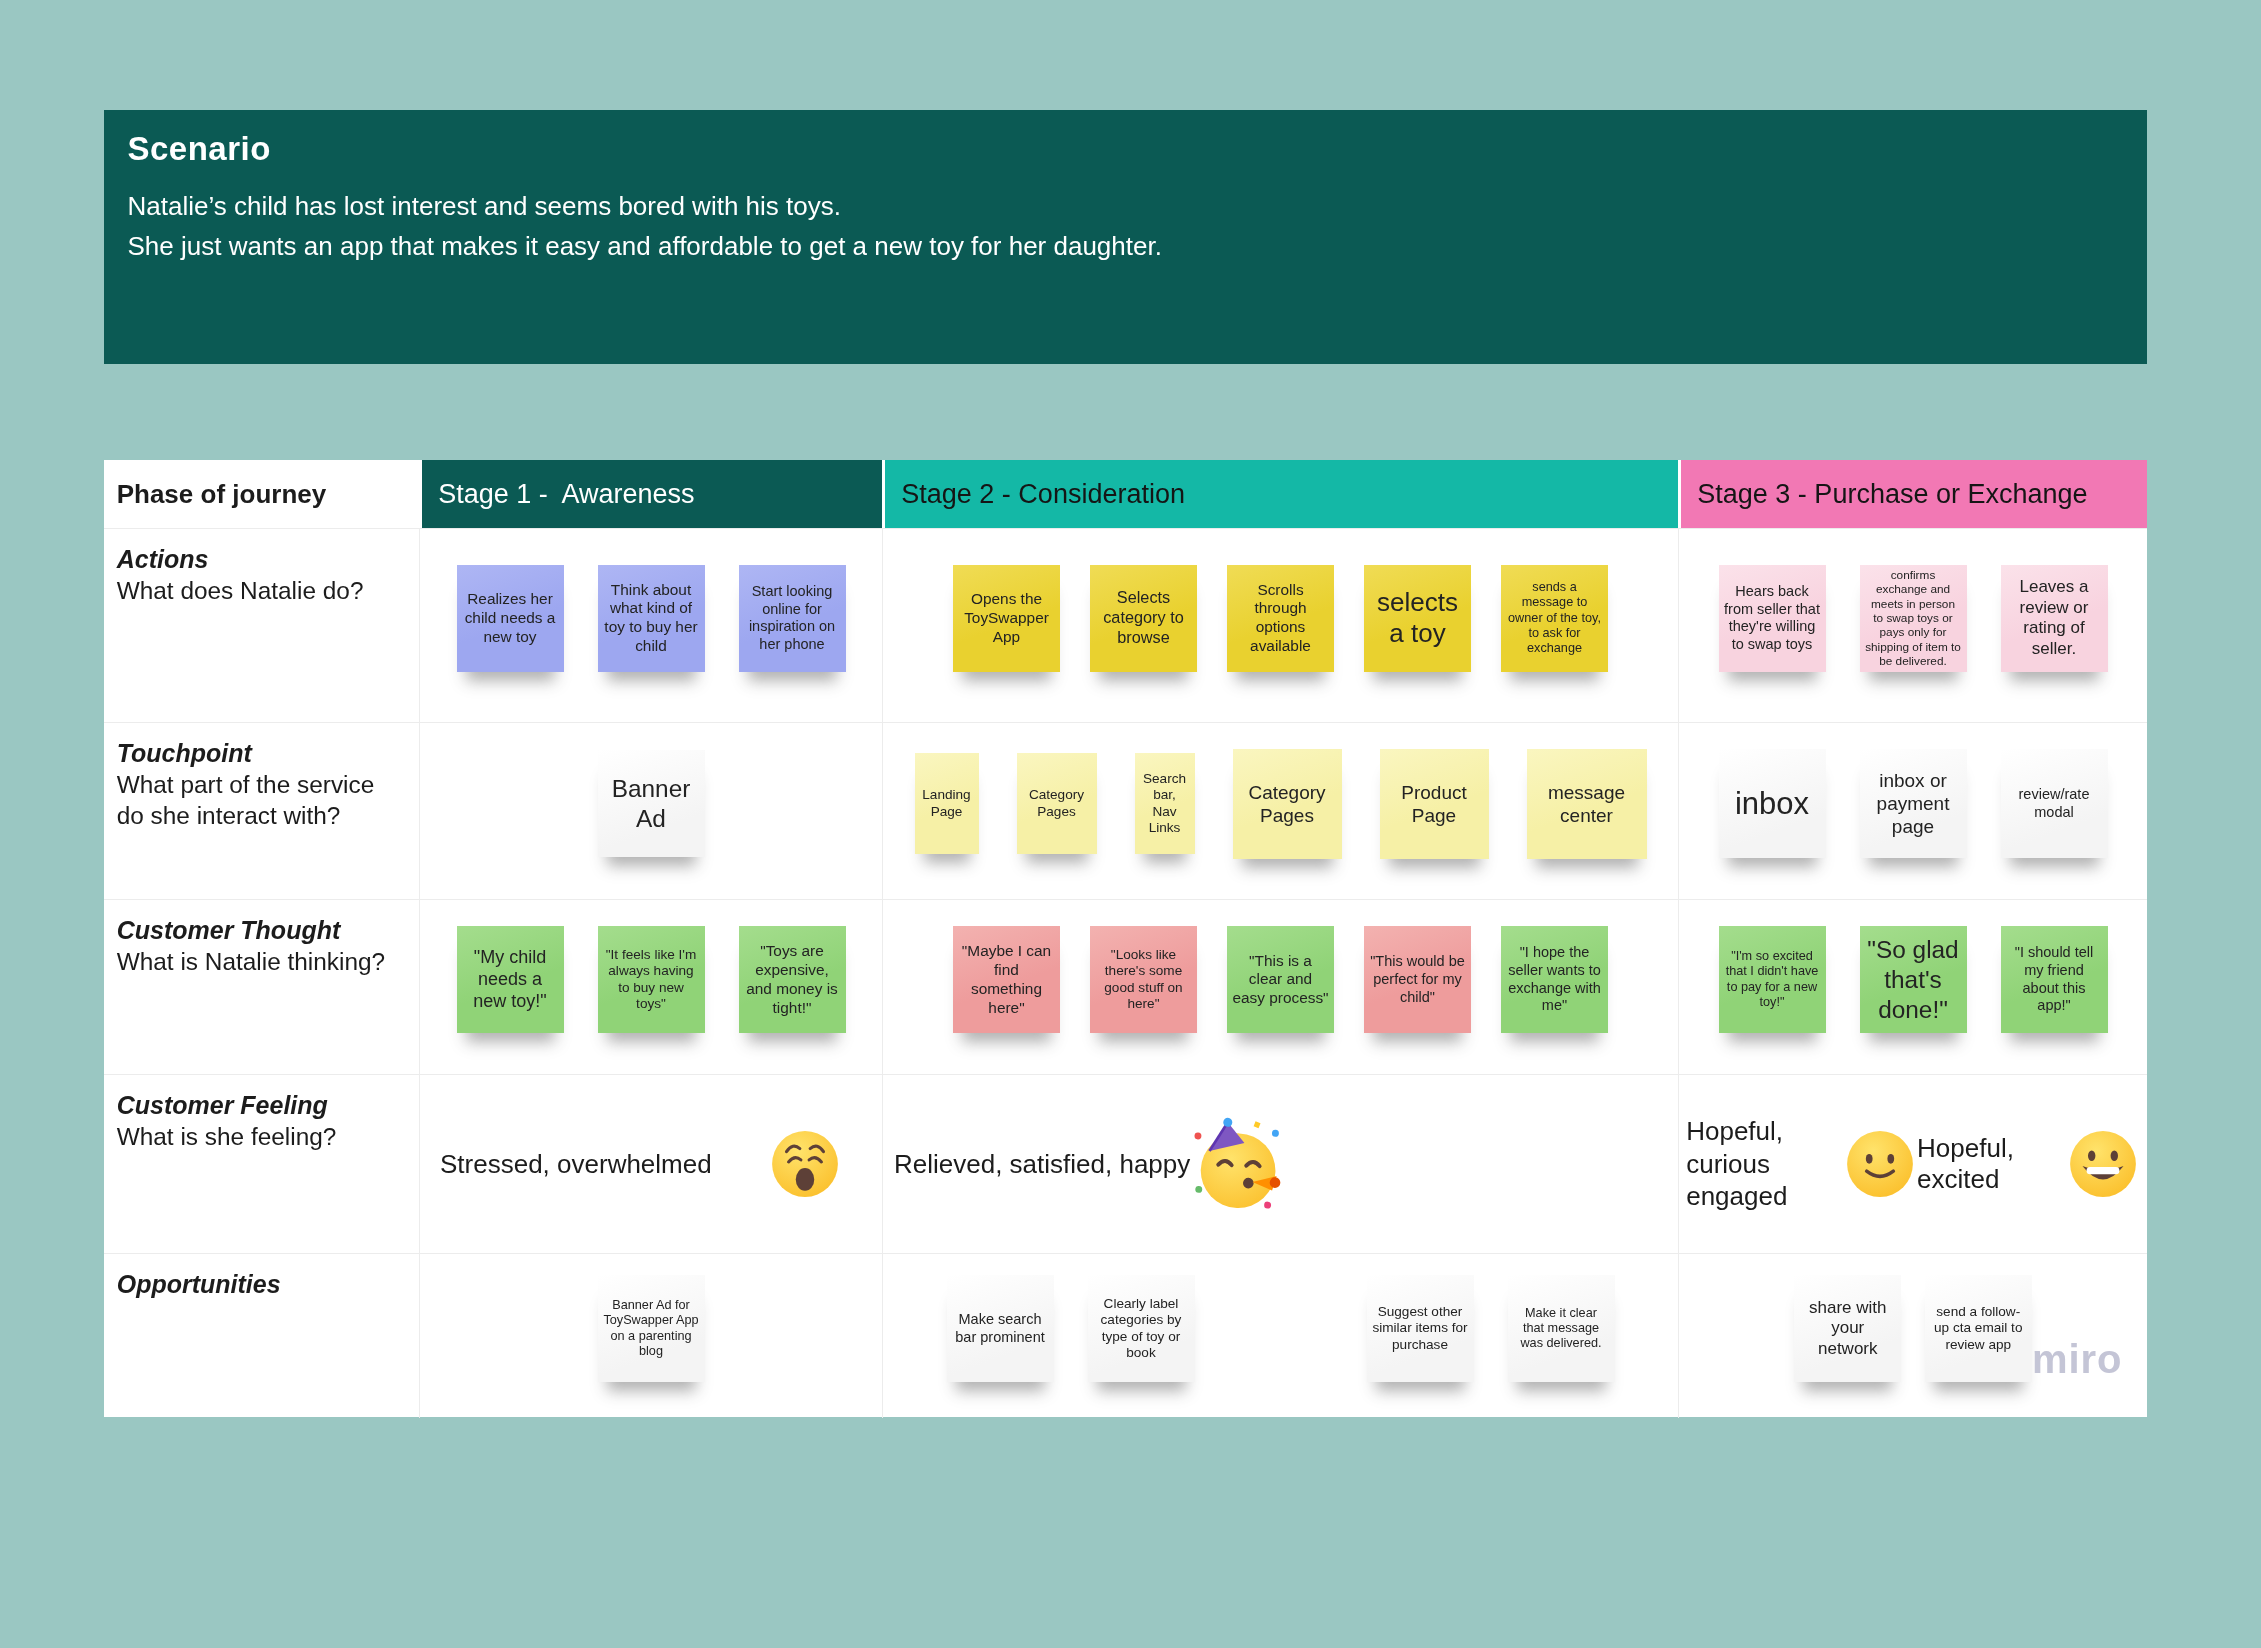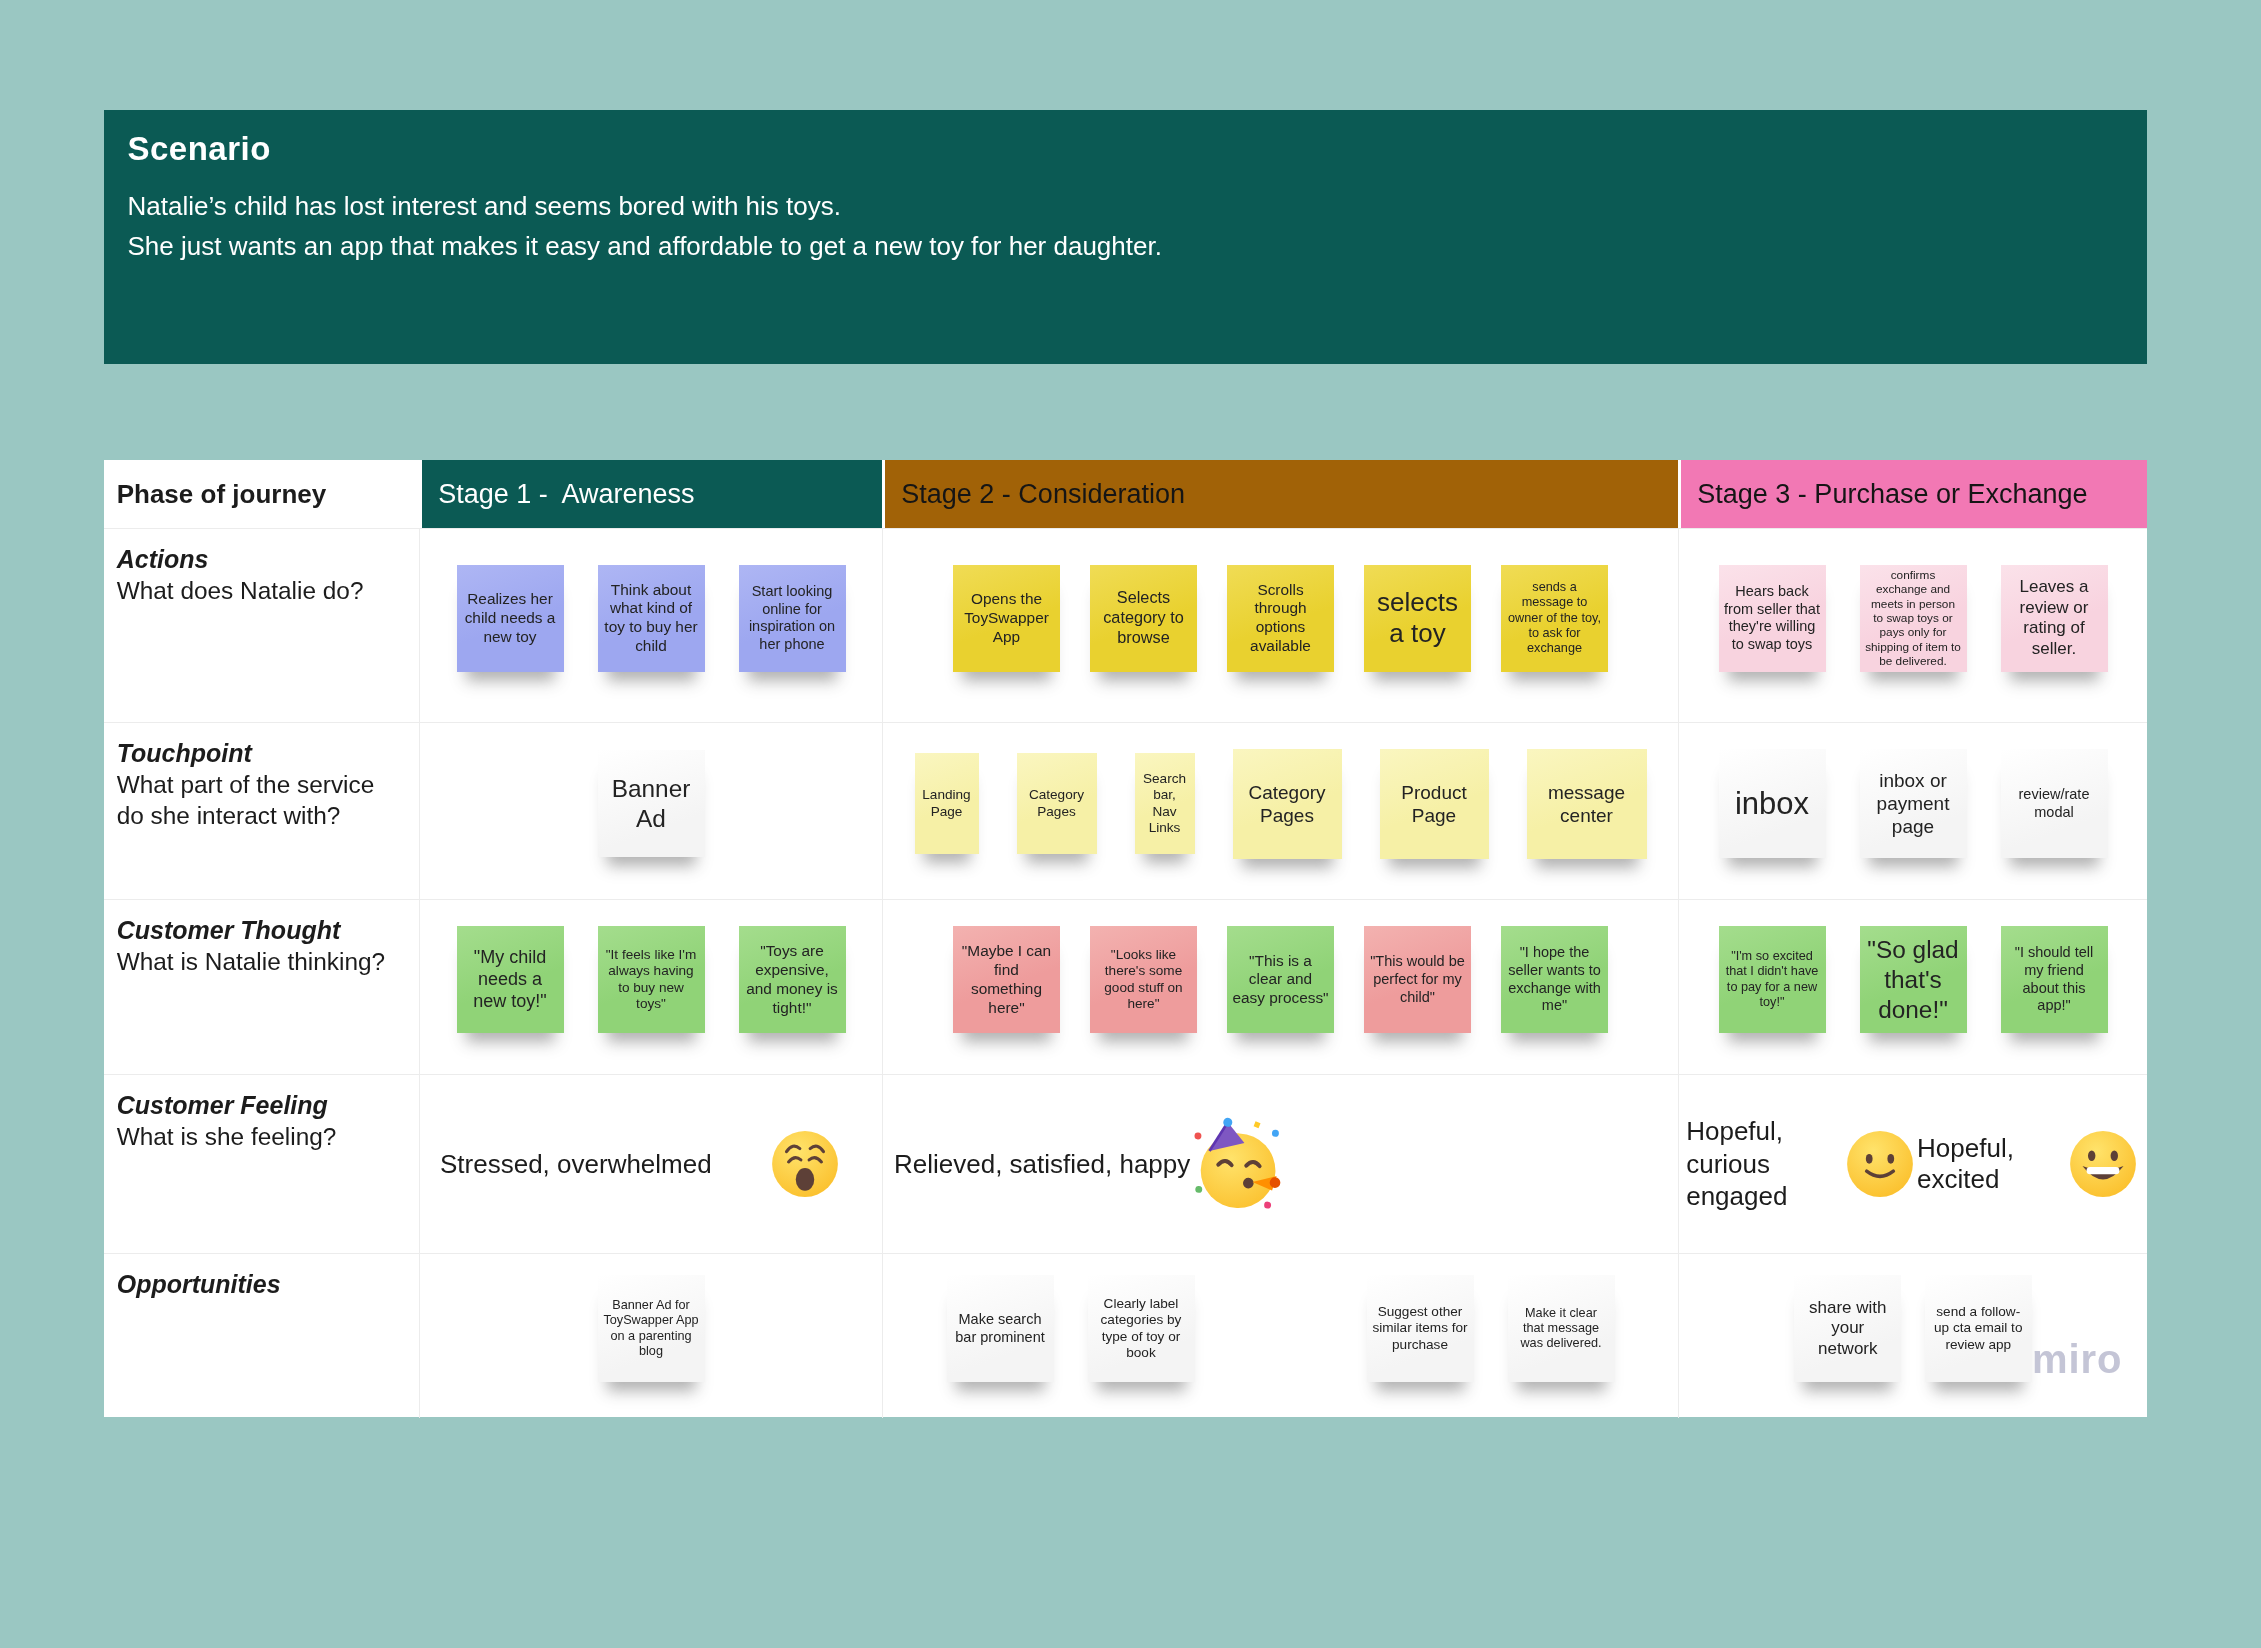--- a/index.html
+++ b/index.html
@@ -24,21 +24,21 @@
     grid-template-columns:315px 463px 796px 469px;
     grid-template-rows:68px 194px 177px 175px 179px 165px;
   }
   .jt > div{box-sizing:border-box;min-width:0;min-height:0;}
   .bt{border-top:1.8px solid #ececec;}
   .bl{border-left:1.8px solid #ececec;}
   .head-label{display:flex;align-items:center;padding-left:12.7px;font-weight:bold;font-size:26px;background:#fff;}
   .stageh{display:flex;align-items:center;padding-left:16.3px;font-size:27px;border-left:3.6px solid #fff;}
   .stageh span{white-space:pre;}
   .sh1{background:#0b5a54;color:#ffffff;}
-  .sh2{background:#a16207;color:#151515;align-items:center;}
+  .sh2{background:#14b8a6;color:#151515;align-items:center;}
   .sh3{background:#f278b4;color:#151515;}
   .row-label{padding:14.5px 18px 0 12.7px;}
   .row-title{font-weight:bold;font-size:25px;line-height:1.25;font-style:italic;}
   .row-sub{font-size:24.4px;line-height:1.28;}
   
   .stk{display:flex;align-items:center;justify-content:center;gap:34px;padding-bottom:14.5px;}
   .actions-s2{gap:30px;}
   .tp-s2{gap:38px;}
   .opps-s2 .sticky:nth-child(3){margin-left:138px;}
   .opps-s3{gap:23.5px;}

